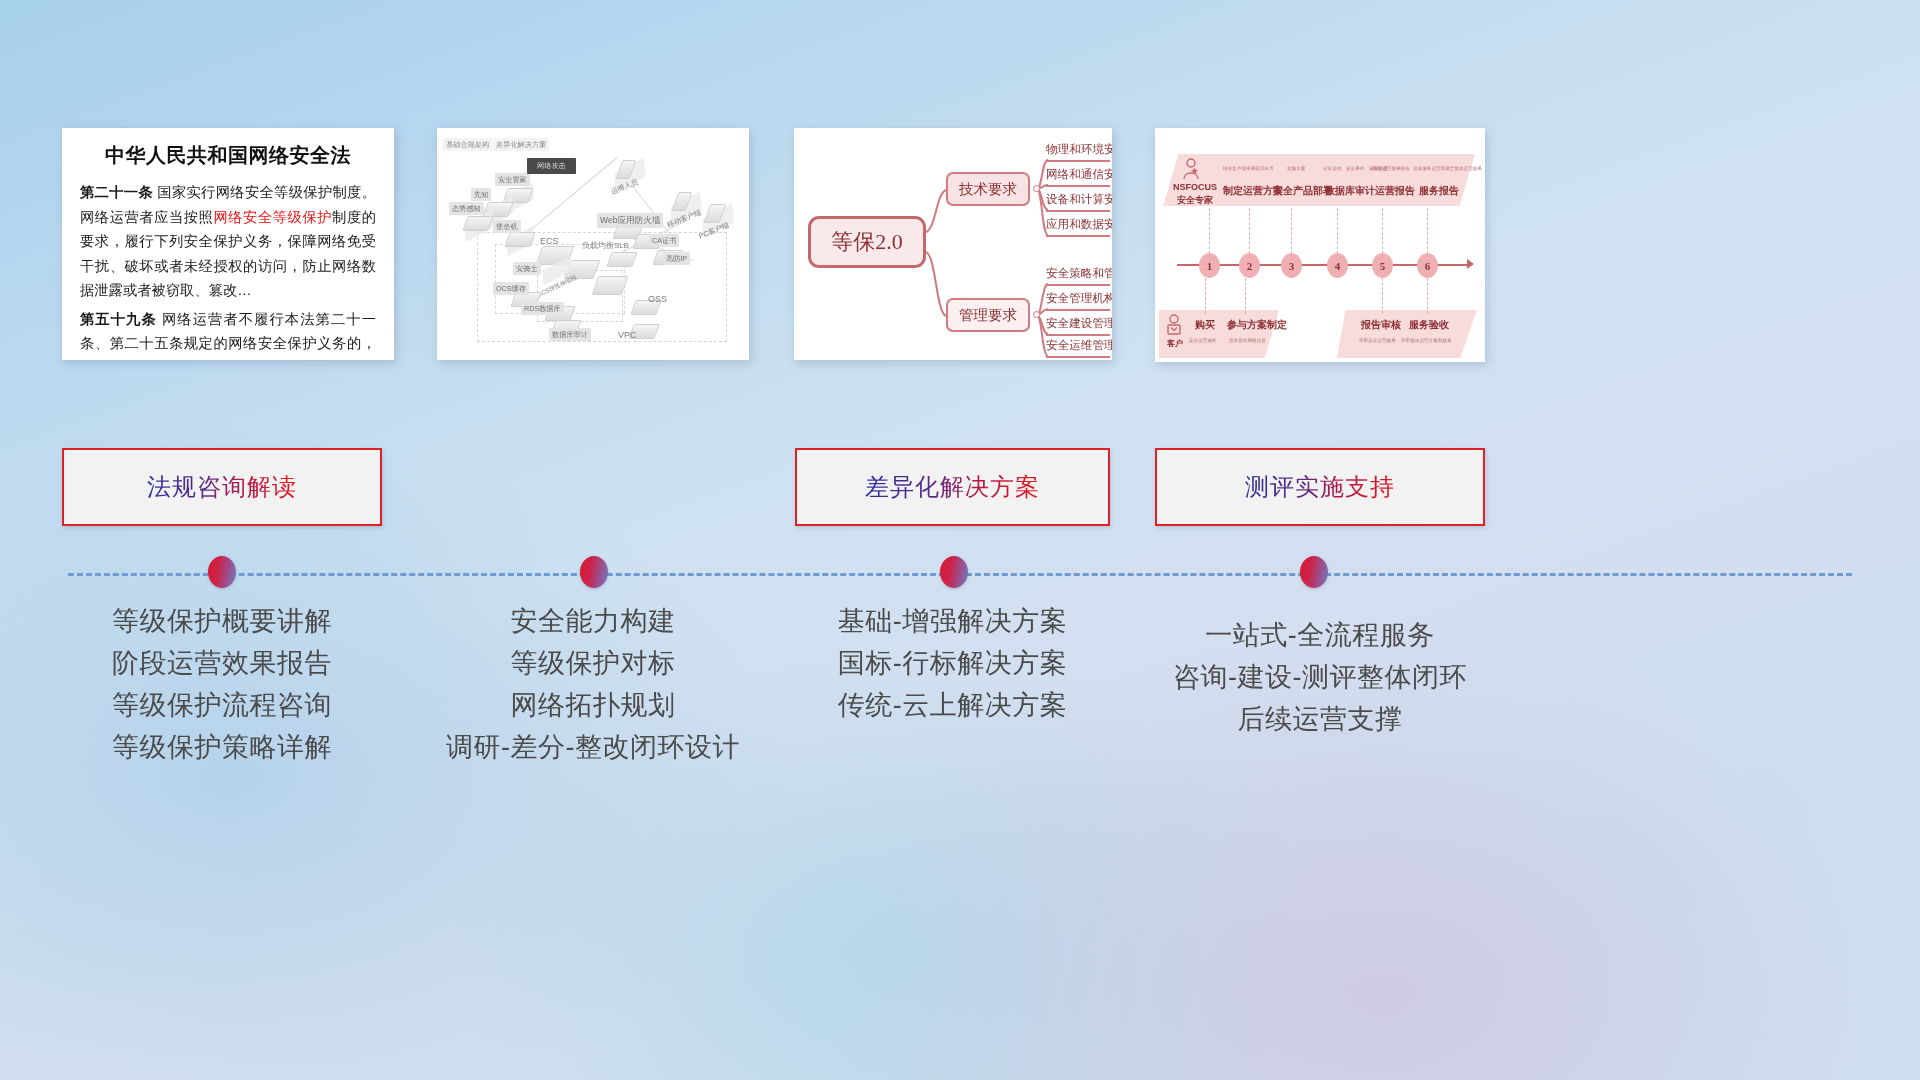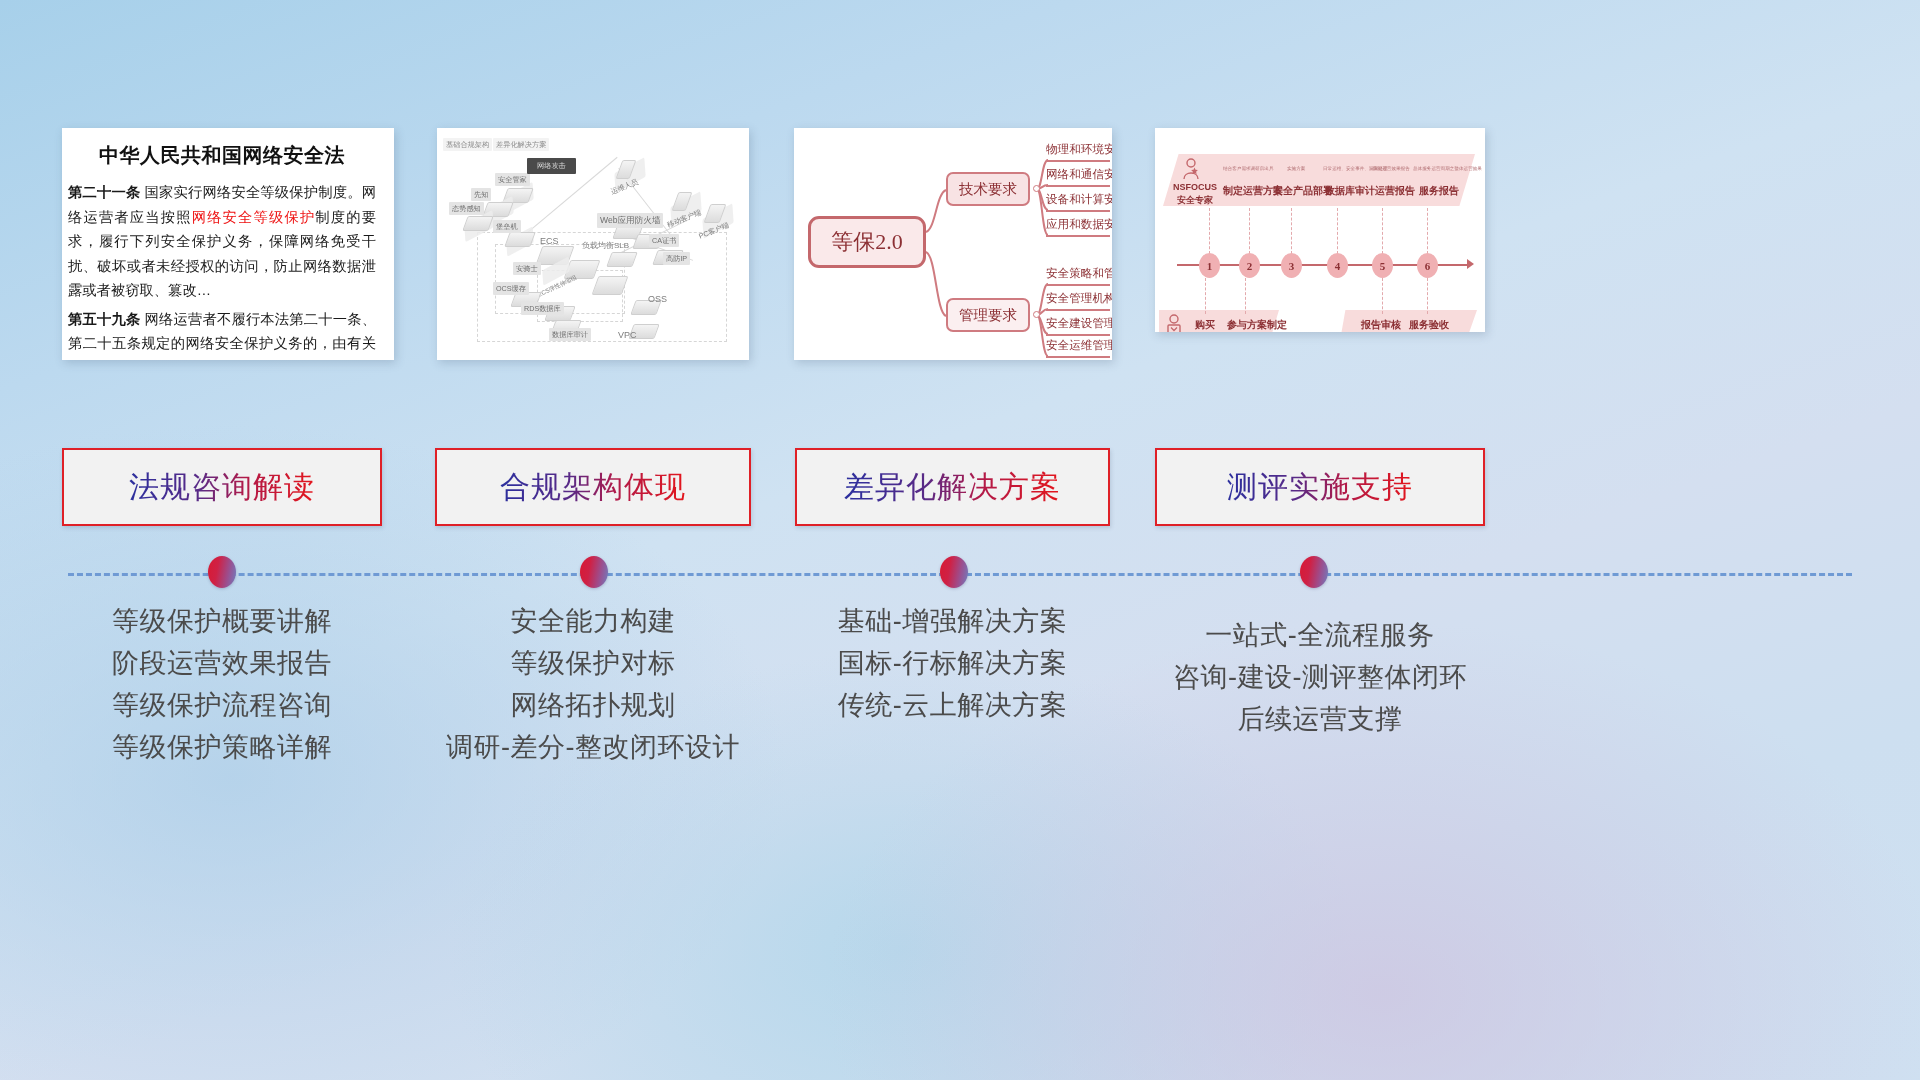--- a/index.html
+++ b/index.html
@@ -21,21 +21,21 @@
   .cards-row { position: absolute; top: 0; left: 0; width: 1920px; height: 460px; }
   .card {
     position: absolute;
     background: #ffffff;
     box-shadow: 2px 3px 9px rgba(60,80,110,0.22);
     overflow: hidden;
   }
   .card-inner { position: relative; width: 100%; height: 100%; }
 
   
-  .law { padding: 14px 18px 10px 6px; }
+  .law { padding: 14px 18px 10px 18px; }
   .law-title {
     text-align: center; font-size: 20px; font-weight: bold; color: #111;
     letter-spacing: .5px; margin-bottom: 11px;
   }
   .law-p { font-size: 14.3px; line-height: 1.72; color: #1a1a1a; text-align: justify; }
   .law-p + .law-p { margin-top: 4px; }
   .law-p b { font-weight: bold; }
   .law-p .hl { color: #ee1111; }
 
   
@@ -118,21 +118,21 @@
   
   .banners { position: absolute; top: 448px; left: 0; width: 1920px; height: 80px; }
   .banner {
     position: absolute; height: 78px;
     background: #f2f2f2;
     border: 2.3px solid #df2027;
     box-shadow: 1px 2px 4px rgba(60,80,110,0.18);
     display: flex; align-items: center; justify-content: center;
   }
   .banner-label {
-    font-size: 30px; font-weight: 500; letter-spacing: 1px;
+    font-size: 24px; font-weight: 500; letter-spacing: 1px;
     background: linear-gradient(90deg, #2b2f9e 0%, #5a2a86 38%, #b01a4a 62%, #e4161c 100%);
     -webkit-background-clip: text; background-clip: text;
     -webkit-text-fill-color: transparent; color: #8a1a63;
     white-space: nowrap;
   }
 
   
   .timeline { position: absolute; top: 552px; left: 0; width: 1920px; height: 44px; }
   .tl-line {
     position: absolute; left: 68px; top: 21px; width: 1784px; height: 0;
@@ -274,21 +274,21 @@
       <div class="mm-branch mm-b2">管理要求</div>
       <div class="mm-joint" style="left:239px; top:183px;"></div>
 
       <div class="mm-leaf" style="left:252px; top:138px; width:64px;">安全策略和管理制度</div>
       <div class="mm-leaf" style="left:252px; top:163px; width:64px;">安全管理机构和人员</div>
       <div class="mm-leaf" style="left:252px; top:188px; width:64px;">安全建设管理</div>
       <div class="mm-leaf" style="left:252px; top:210px; width:64px;">安全运维管理</div>
     </div>
   </div>
 
-  <div class="card nsf" style="left:1155px; top:128px; width:330px; height:204px;">
+  <div class="card nsf" style="left:1155px; top:128px; width:330px; height:234px;">
     <div class="card-inner">
 
       <div class="nsf-band-top"></div>
       <div class="nsf-band-b1"></div>
       <div class="nsf-band-b2"></div>
 
       <svg class="nsf-person" style="left:26px; top:30px;" width="20" height="22" viewBox="0 0 20 22">
         <circle cx="10" cy="5" r="4" fill="none" stroke="#c4686c" stroke-width="1.4"></circle>
         <path d="M3,21 C3,13 17,13 17,21" fill="none" stroke="#c4686c" stroke-width="1.4"></path>
         <path d="M13.5,9.5 l1,2.2 2.4,.3 -1.8,1.7 .5,2.4 -2.1,-1.2 -2.1,1.2 .5,-2.4 -1.8,-1.7 2.4,-.3z" fill="#c4686c"></path>
@@ -351,23 +351,20 @@
       <div class="nsf-step-title" style="left:254px; top:190px;">服务验收</div>
       <div class="nsf-step-sub" style="left:246px; top:210px;">评审整体运营方案和效果</div>
     </div>
   </div>
 </div>
 
 <div class="banners">
   <div class="banner" style="left:62px; width:320px;">
     <span class="banner-label">法规咨询解读</span>
   </div>
-  <div class="banner" style="left:435px; width:316px;">
-    <span class="banner-label">合规架构体现</span>
-  </div>
   <div class="banner" style="left:795px; width:315px;">
     <span class="banner-label">差异化解决方案</span>
   </div>
   <div class="banner" style="left:1155px; width:330px;">
     <span class="banner-label">测评实施支持</span>
   </div>
 </div>
 
 <div class="timeline">
   <div class="tl-line"></div>

